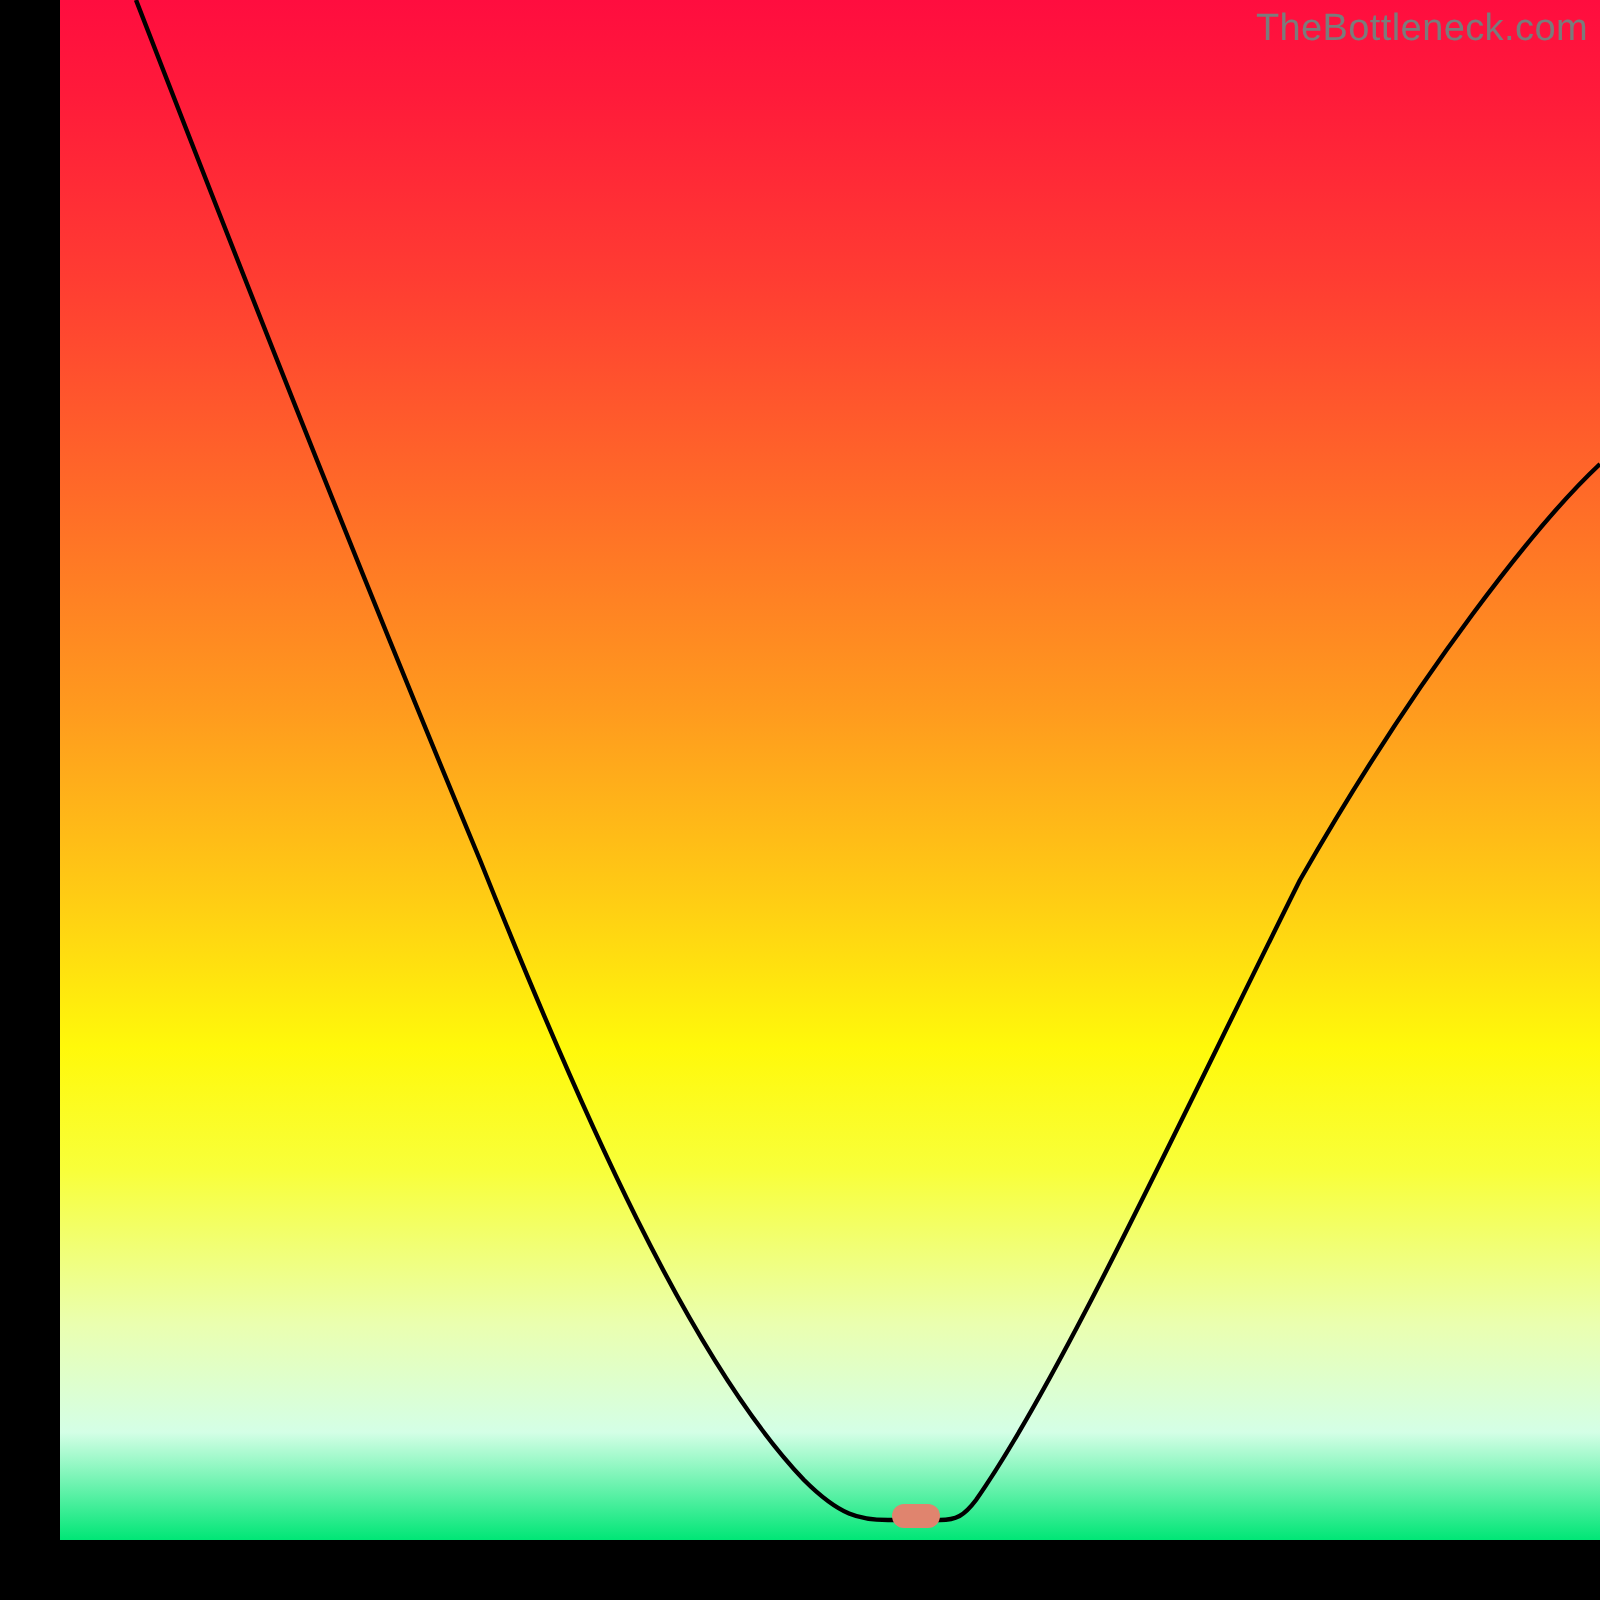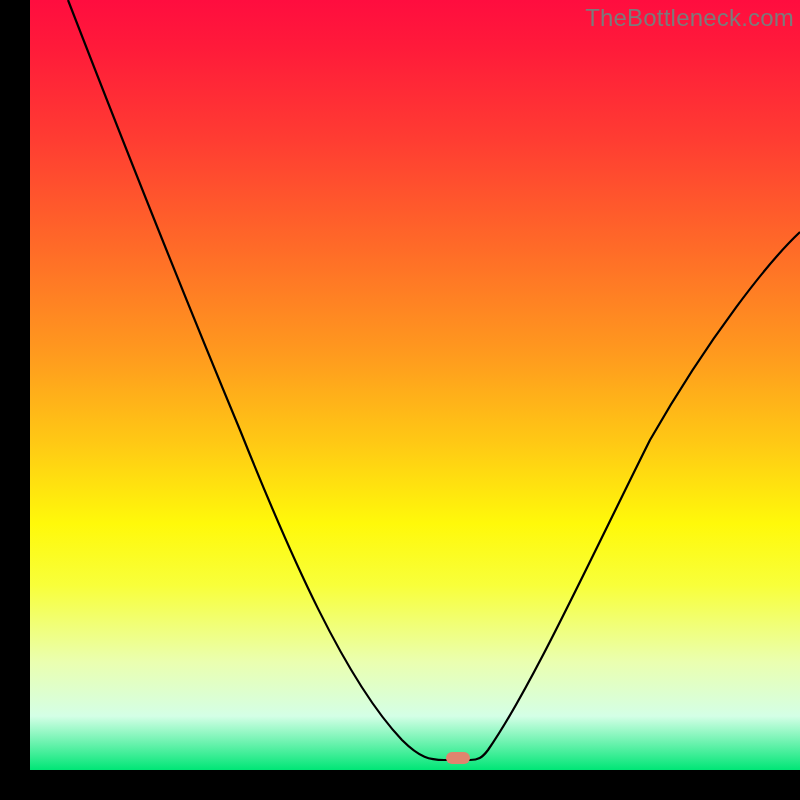--- a/index.html
+++ b/index.html
@@ -55,21 +55,21 @@
     width: 24px;
     height: 12px;
     background: #e0846e;
     border-radius: 6px;
   }
   .watermark {
     position: absolute;
     top: 4px;
     right: 6px;
     color: #7b7b7b;
-    font-size: 24px;
+    font-size: 19px;
     letter-spacing: 0.2px;
     user-select: none;
     margin-left: 43px;
   }
 </style>
 </head>
 <body>
 
 <div class="frame">
 

